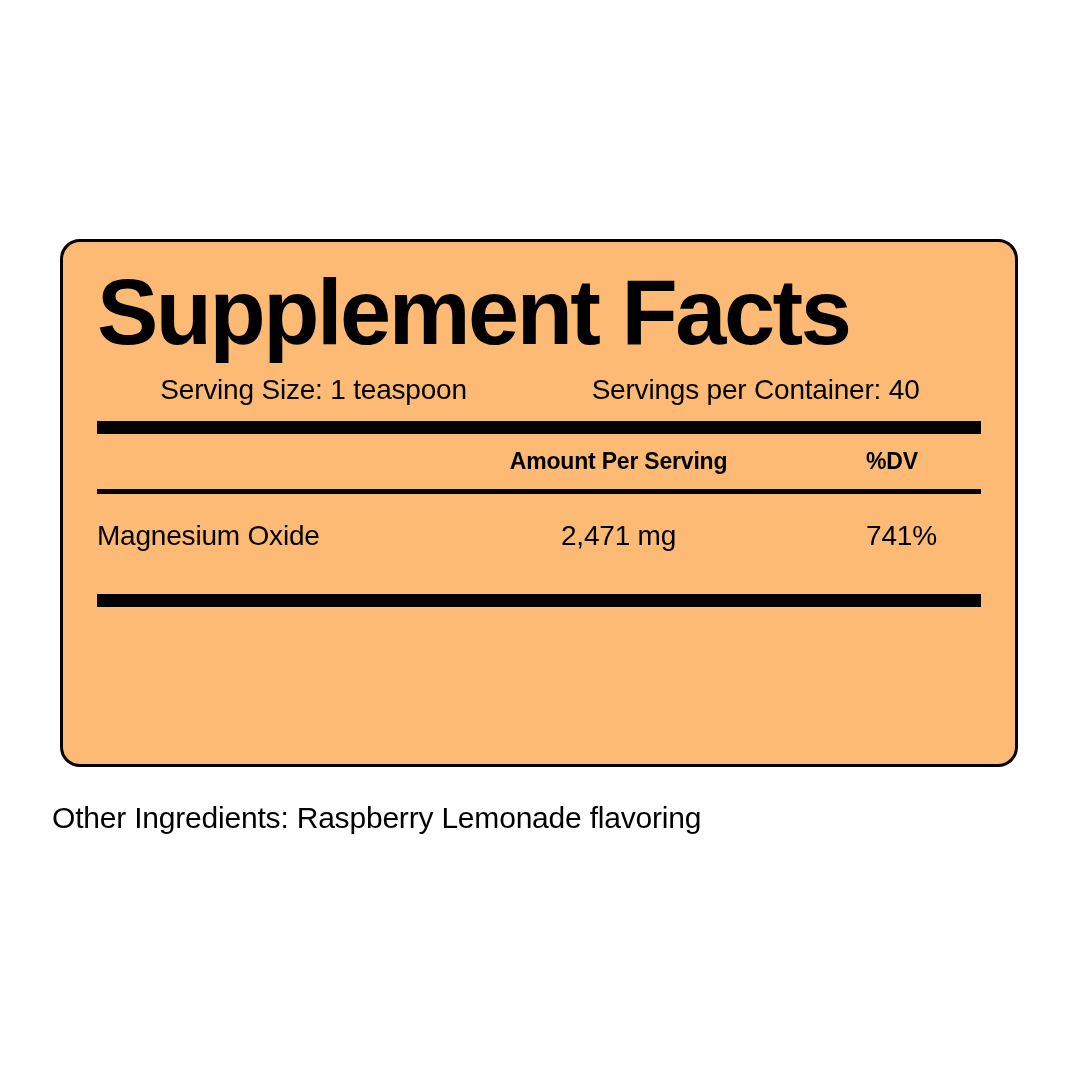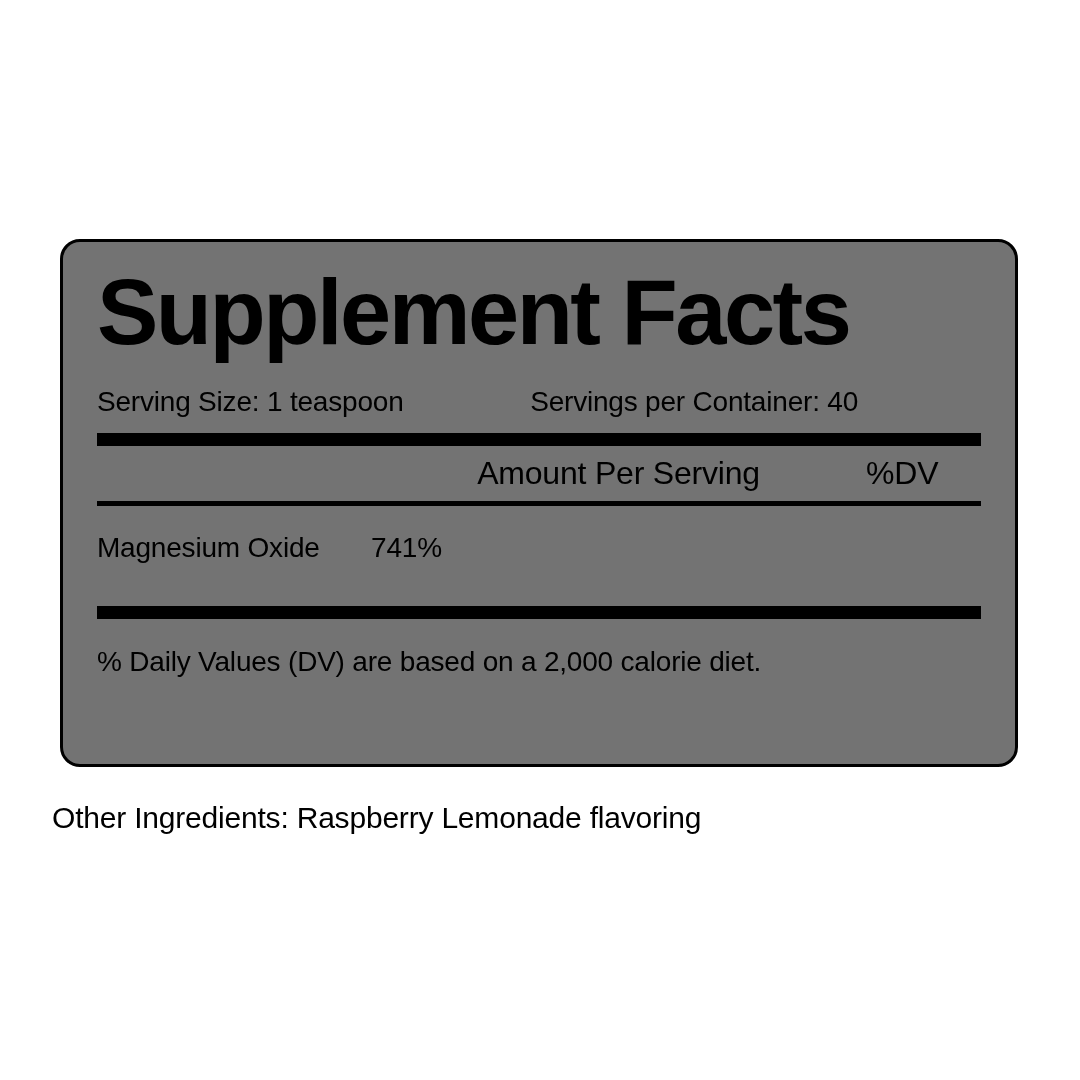--- a/index.html
+++ b/index.html
@@ -18,56 +18,58 @@
   .label-box {
     position: absolute;
     left: 60px;
     top: 239px;
     width: 958px;
     height: 528px;
     box-sizing: border-box;
     border: 3.5px solid #000000;
     border-radius: 20px;
     padding: 0 34px;
-    background: #737373;
+    background: #fdba74;
   }
   .panel-title {
     margin: 24px 0 0 0;
     font-size: 92px;
     font-weight: bold;
     letter-spacing: -2.5px;
     line-height: 1.02;
     white-space: nowrap;
   }
   .serving-row {
     display: grid;
     grid-template-columns: 49% 51%;
-    margin-top: 26px;
+    margin-top: 14px;
     font-size: 28px;
     letter-spacing: -0.2px;
+    text-align: center;
   }
   .bar {
     background: #000000;
     width: 100%;
   }
   .bar.thick { height: 13px; margin-top: 15px; }
   .bar.thin  { height: 5px; }
   .facts-grid {
     display: grid;
     grid-template-columns: 31% 56% 13%;
     align-items: center;
     width: 100%;
   }
   .facts-grid .col-name   { text-align: left; }
   .facts-grid .col-amount { text-align: center; }
   .facts-grid .col-dv     { text-align: left; }
   .header-row {
     height: 55px;
-    font-size: 32px;
+    font-size: 23px;
     letter-spacing: -0.2px;
+    font-weight: bold;
   }
   .ingredient-row {
     height: 85px;
     font-size: 28px;
     letter-spacing: -0.2px;
   }
   .footnotes {
     margin-top: 28px;
     font-size: 28px;
     letter-spacing: -0.2px;
@@ -105,26 +107,26 @@
     <div class="facts-grid header-row">
       <span class="col-name"></span>
       <span class="col-amount">Amount Per Serving</span>
       <span class="col-dv">%DV</span>
     </div>
 
     <div class="bar thin"></div>
 
     <div class="facts-grid ingredient-row">
       <span class="col-name">Magnesium Oxide</span>
+      <span class="col-amount">2,471 mg</span>
       <span class="col-dv">741%</span>
     </div>
 
     <div class="bar thick"></div>
 
     <div class="footnotes">
-      <p>% Daily Values (DV) are based on a 2,000 calorie diet.</p>
     </div>
 
   </div>
 
   <p class="other-ingredients">Other Ingredients: Raspberry Lemonade flavoring</p>
 
 </div>
 
 </body></html>

